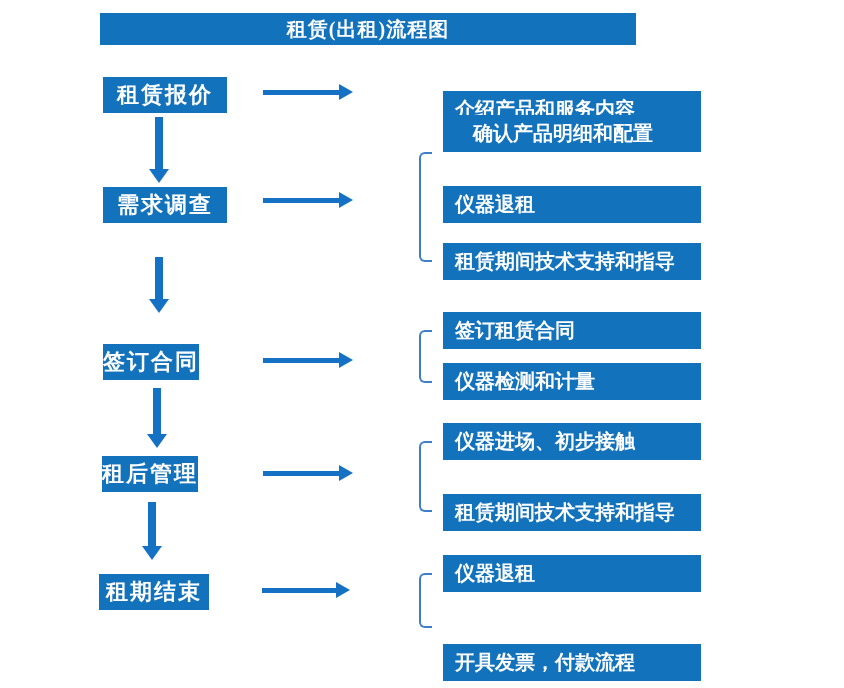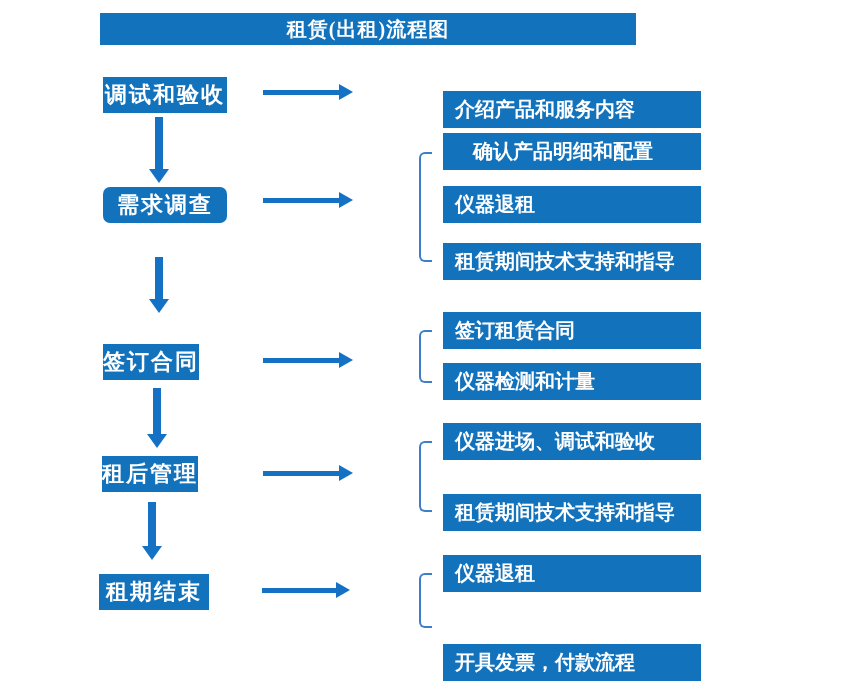--- a/index.html
+++ b/index.html
@@ -68,33 +68,33 @@
     border-radius: 6px 0 0 6px;
   }
 </style>
 </head>
 <body>
 
 <div class="canvas">
 
   <div class="bluebox title">租赁(出租)流程图</div>
 
-  <div class="bluebox step" style="left:103px; top:77px;">调试和验收</div>
-  <div class="bluebox step" style="left:103px; top:187px;border-radius:7px;">需求调查</div>
+  <div class="bluebox step" style="left:103px; top:77px;">租赁报价</div>
+  <div class="bluebox step" style="left:103px; top:187px;">需求调查</div>
   <div class="bluebox step narrow" style="left:103px; top:344px;">签订合同</div>
   <div class="bluebox step narrow" style="left:102px; top:456px;">租后管理</div>
   <div class="bluebox step narrow" style="left:99px; top:574px; width:110px;">租期结束</div>
 
   <div class="bluebox detail" style="top:91px;">介绍产品和服务内容</div>
-  <div class="bluebox detail" style="top:133px;padding-left:30px;">确认产品明细和配置</div>
+  <div class="bluebox detail" style="top:115px;padding-left:30px;">确认产品明细和配置</div>
   <div class="bluebox detail" style="top:186px;">仪器退租</div>
   <div class="bluebox detail" style="top:243px;">租赁期间技术支持和指导</div>
   <div class="bluebox detail" style="top:312px;">签订租赁合同</div>
   <div class="bluebox detail" style="top:363px;">仪器检测和计量</div>
-  <div class="bluebox detail" style="top:423px;">仪器进场、调试和验收</div>
+  <div class="bluebox detail" style="top:423px;">仪器进场、初步接触</div>
   <div class="bluebox detail" style="top:494px;">租赁期间技术支持和指导</div>
   <div class="bluebox detail" style="top:555px;">仪器退租</div>
   <div class="bluebox detail" style="top:644px;">开具发票，付款流程</div>
 
   <div class="harrow" style="left:263px; top:84px;">
     <span class="shaft"></span>
     <span class="head"></span>
   </div>
   <div class="harrow" style="left:263px; top:192px;">
     <span class="shaft"></span>

